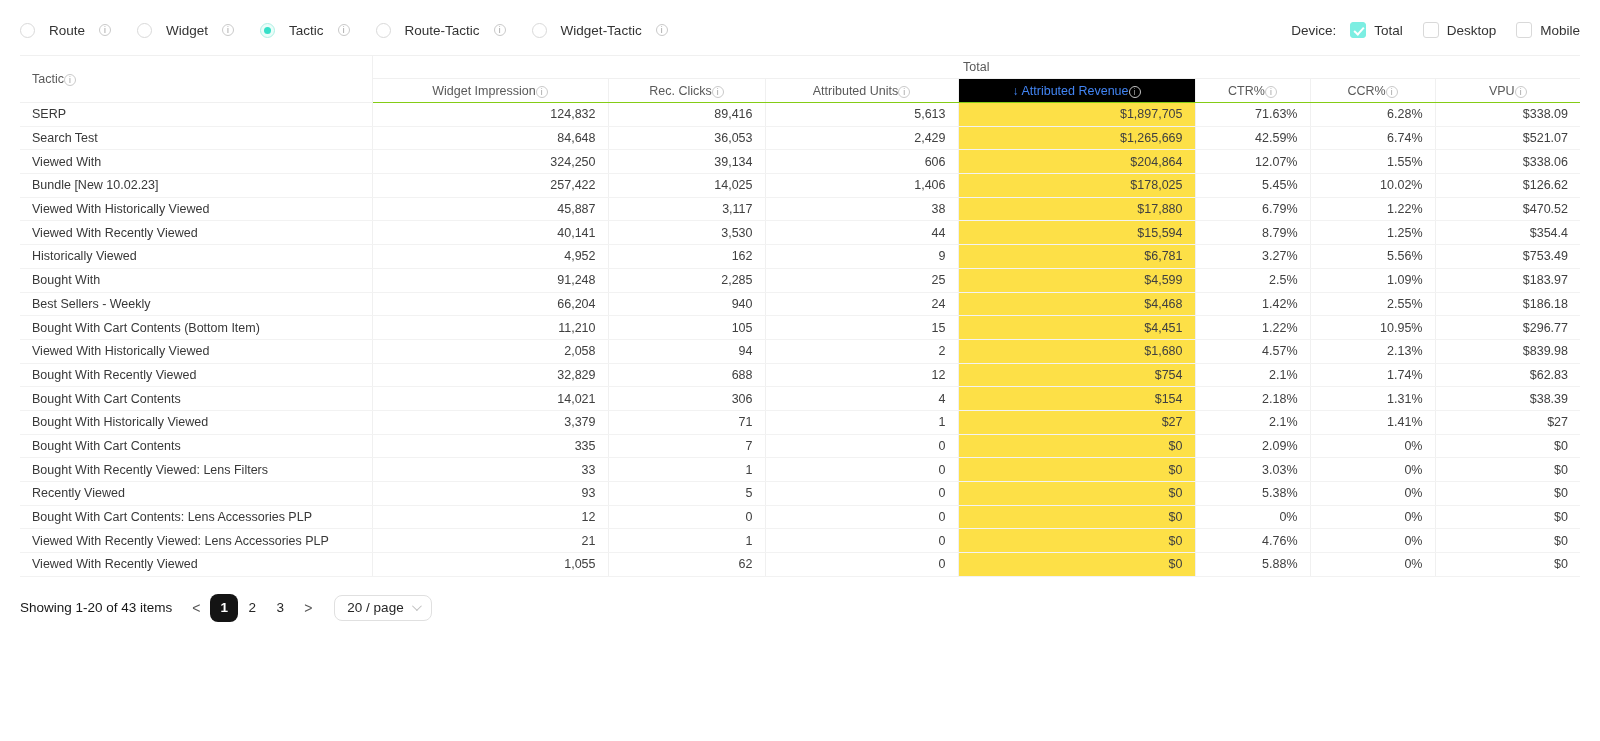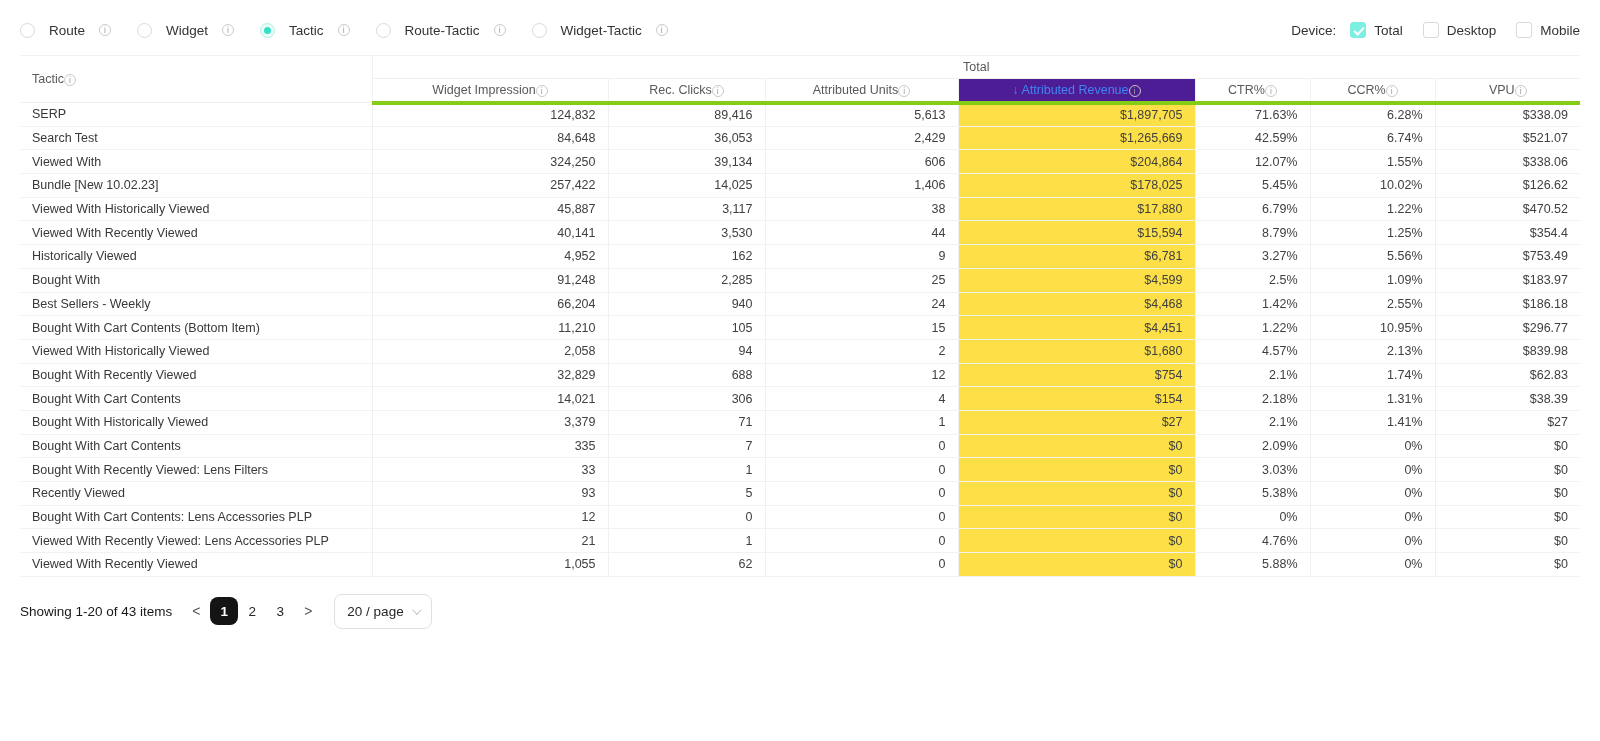--- a/index.html
+++ b/index.html
@@ -28,38 +28,38 @@
   .check-item.checked .checkbox { background: #7ceee2; border-color: #7ceee2; }
   .check-item.checked .checkbox::after { content: ""; position: absolute; left: 5px; top: 2px; width: 4px; height: 8px;
     border: solid #ffffff; border-width: 0 2px 2px 0; transform: rotate(42deg); }
   .check-label { font-size: 13.5px; color: #333; }
 
   
   table.report { width: 1560px; border-collapse: collapse; table-layout: fixed; font-size: 12.5px; border-top: 1px solid #f0f0f0; }
   table.report th, table.report td { border-right: 1px solid #f0f0f0; overflow: hidden; white-space: nowrap; }
   table.report th:last-child, table.report td:last-child { border-right: none; }
   th.group-header { height: 23px; font-weight: 400; color: #595959; text-align: center; border-bottom: 1px solid #f0f0f0; }
-  th.col-header { height: 24px; font-weight: 400; color: #595959; text-align: center; border-bottom: 4px solid #84cc16; padding: 0 8px; }
+  th.col-header { height: 24px; font-weight: 400; color: #595959; text-align: center; border-bottom: 1px solid #84cc16; padding: 0 8px; }
   th.tactic-header { text-align: left; vertical-align: middle; padding: 0 12px; font-weight: 400; color: #595959; border-bottom: 1px solid #f0f0f0; }
-  th.sorted { color: #4285f4; background: #4c1d95; }
+  th.sorted { color: #4285f4; background: #000000; }
   th.sorted .info { border-color: #c3c3c3; color: #9e9e9e; }
   .sort-arrow { color: #4285f4; font-size: 12px; margin-right: 3px; }
   td.cell { height: 23.7px; padding: 0 12px; color: #404040; border-bottom: 1px solid #f2f2f2; text-align: right; background: #fff; }
   td.cell.tactic { text-align: left; color: #383838; }
   td.cell.revenue { background: #fde047; }
 
   
   .pagination { display: flex; align-items: center; margin-top: 17px; }
   .pg-summary { font-size: 13.5px; color: #171717; margin-right: 10px; }
   .pg-arrow { width: 28px; height: 28px; display: flex; align-items: center; justify-content: center;
     color: #555; font-size: 14px; cursor: pointer; user-select: none; }
   .pg-num { min-width: 28px; height: 28px; display: flex; align-items: center; justify-content: center;
     font-size: 13.5px; color: #262626; border-radius: 8px; cursor: pointer; }
   .pg-num.active { background: #141414; color: #ffffff; font-weight: 700; }
-  .pg-size { margin-left: 12px; height: 35px; border: 1px solid #e0e0e0; border-radius: 8px; display: flex;
+  .pg-size { margin-left: 12px; height: 26px; border: 1px solid #e0e0e0; border-radius: 8px; display: flex;
     align-items: center; gap: 8px; padding: 0 12px; font-size: 13.5px; color: #262626; cursor: pointer; background: #fff; }
   .chevron-down { width: 7px; height: 7px; border-right: 1.5px solid #c0c0c0; border-bottom: 1.5px solid #c0c0c0;
     transform: rotate(45deg) translateY(-2px); }
 
   
   .footer-bar { position: absolute; left: 0; right: 0; bottom: 0; height: 58px; background: #fbfbfb; }
   .export-btn { position: absolute; right: 55px; top: 7px; height: 30px; padding: 0 14px; border: none;
     border-radius: 6px; background: #79efe0; color: #102a43; font-size: 13px; font-weight: 700;
     font-family: "Liberation Sans", sans-serif; cursor: pointer; }
 </style>

